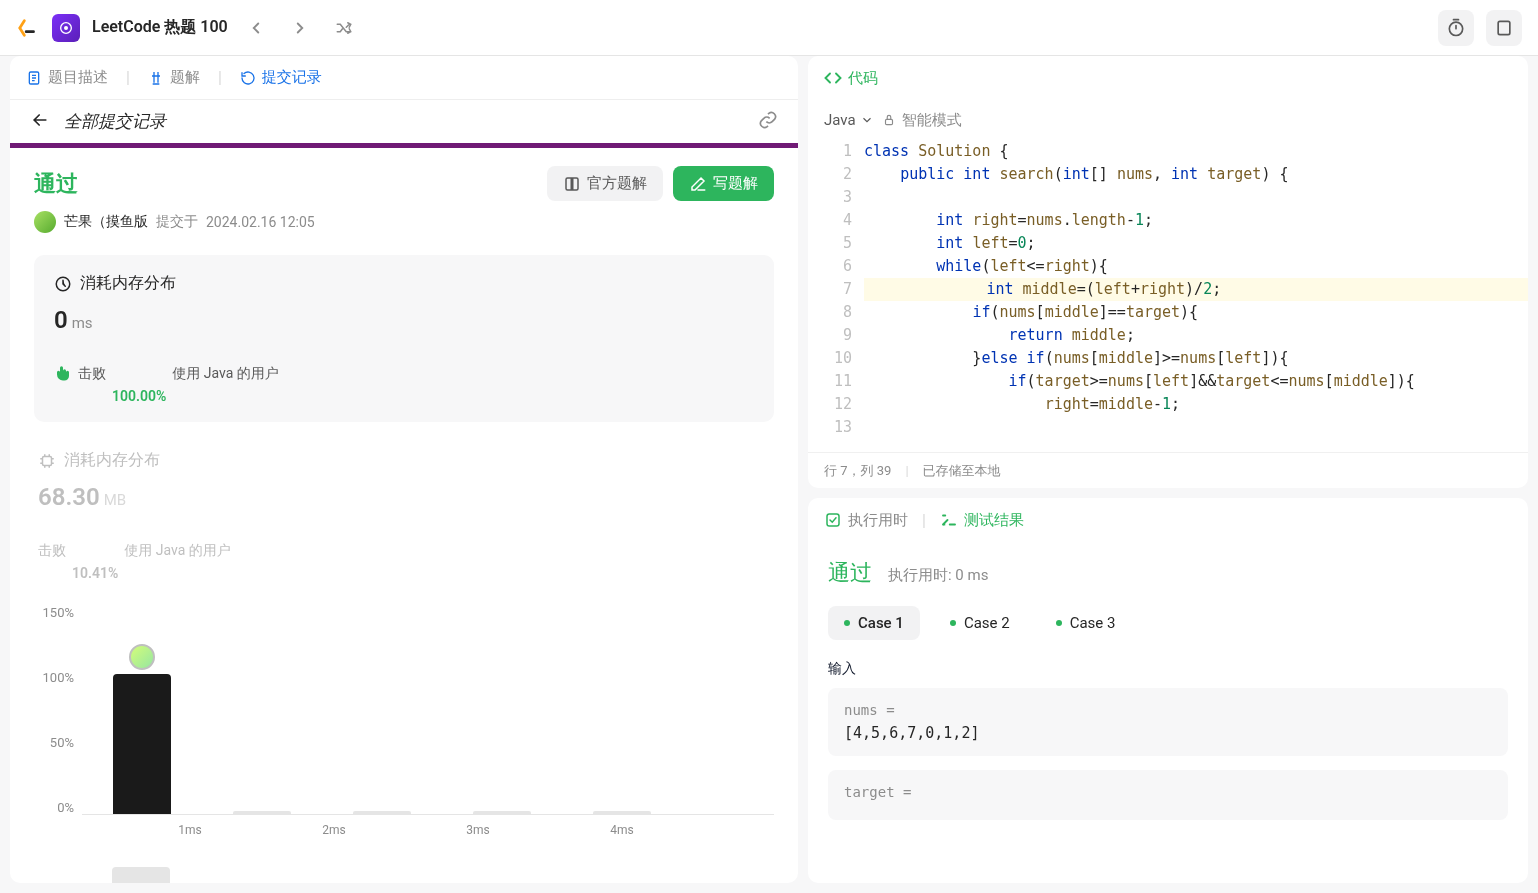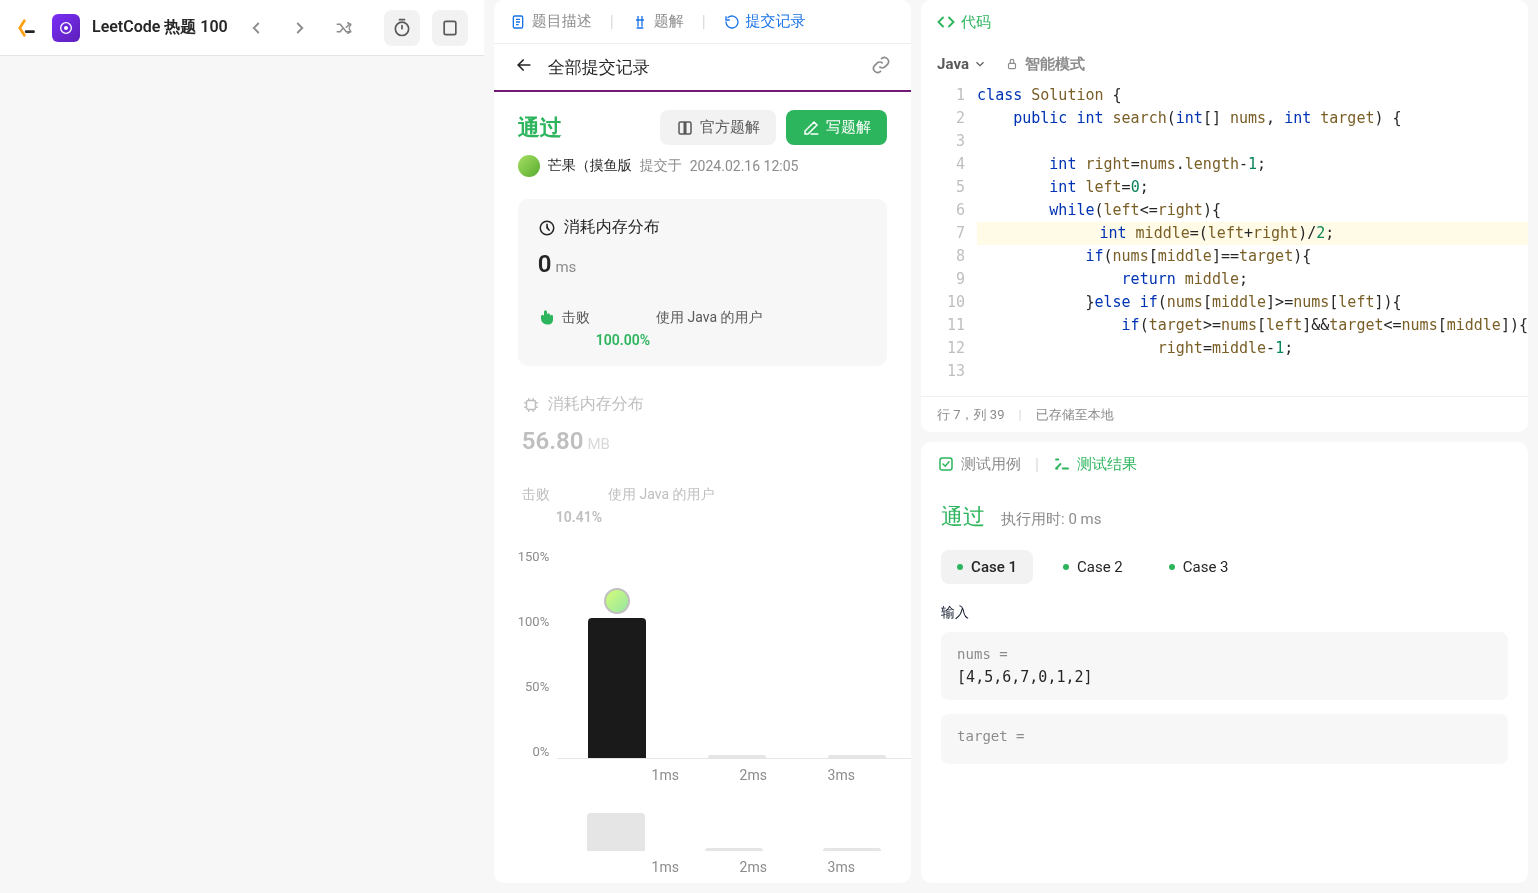--- a/index.html
+++ b/index.html
@@ -1,17 +1,17 @@
 <!DOCTYPE html>
 <html><head>
 <meta charset="utf-8">
 <style>
 * { margin: 0; padding: 0; box-sizing: border-box; }
 body { font-family: -apple-system, BlinkMacSystemFont, "Segoe UI", Roboto, sans-serif; background: #f7f7f8; color: #262626; overflow: hidden; }
-.app { display: flex; height: 893px; width: 1538px; }
+.app { display: flex; flex-direction: column; height: 893px; width: 1538px; }
 
 
 .topbar { display: flex; align-items: center; height: 56px; padding: 0 16px; background: #fff; border-bottom: 1px solid #e5e5e5; gap: 12px; }
 .logo-lc { width: 24px; height: 24px; display: flex; align-items: center; justify-content: center; }
 .logo-list { width: 28px; height: 28px; border-radius: 6px; background: linear-gradient(135deg,#7b2ff7,#5b1fb8); display: flex; align-items: center; justify-content: center; }
 .list-title { font-size: 16px; font-weight: 600; color: #262626; }
 .nav-btn { width: 32px; height: 32px; border-radius: 6px; display: flex; align-items: center; justify-content: center; color: #8c8c8c; cursor: pointer; }
 .topbar-spacer { flex: 1; }
 .top-icon-btn { width: 36px; height: 36px; border-radius: 8px; background: #f2f2f3; display: flex; align-items: center; justify-content: center; color: #595959; cursor: pointer; }
 
@@ -21,21 +21,21 @@
 .left-panel { width: 788px; }
 .right-panel { flex: 1; display: flex; flex-direction: column; gap: 10px; }
 
 
 .tabs { display: flex; align-items: center; height: 44px; padding: 0 16px; gap: 18px; border-bottom: 1px solid #eee; }
 .tab { display: flex; align-items: center; gap: 6px; font-size: 15px; color: #8c8c8c; cursor: pointer; }
 .tab.active { color: #1a73e8; }
 .tab-sep { color: #d9d9d9; }
 
 
-.subheader { display: flex; align-items: center; height: 48px; padding: 0 20px; border-bottom: 2px solid #701a75; }
+.subheader { display: flex; align-items: center; height: 48px; padding: 0 20px; border-bottom: 5px solid #701a75; font-style: italic; }
 .back-arrow { margin-right: 14px; cursor: pointer; }
 .subheader-title { font-size: 17px; font-weight: 500; }
 .subheader-spacer { flex: 1; }
 .link-icon { color: #8c8c8c; cursor: pointer; }
 
 
 .content { flex: 1; overflow-y: auto; padding: 18px 24px; position: relative; }
 .content::-webkit-scrollbar { width: 12px; }
 .content::-webkit-scrollbar-thumb { background: #bfbfbf; border-radius: 6px; }
 .status-row { display: flex; align-items: center; justify-content: space-between; }
@@ -65,33 +65,33 @@
 
 .chart { margin-top: 24px; }
 .chart-area { display: flex; }
 .y-axis { display: flex; flex-direction: column; justify-content: space-between; height: 210px; font-size: 13px; color: #8c8c8c; width: 48px; text-align: right; padding-right: 8px; }
 .bars-wrap { flex: 1; position: relative; }
 .bars { display: flex; align-items: flex-end; height: 210px; gap: 60px; padding-left: 30px; border-bottom: 1px solid #e5e5e5; }
 .bar-col { width: 60px; display: flex; flex-direction: column; align-items: center; position: relative; }
 .bar { width: 58px; background: #1a1a1a; border-radius: 4px 4px 0 0; }
 .bar-empty { width: 58px; height: 3px; background: #e5e5e5; border-radius: 2px 2px 0 0; }
 .marker { position: absolute; top: -30px; width: 26px; height: 26px; border-radius: 50%; border: 2px solid #bfbfbf; background: linear-gradient(135deg,#d4fc79,#96e6a1); }
-.x-labels { display: flex; gap: 28px; padding-left: 78px; margin-top: 8px; font-size: 14px; color: #8c8c8c; }
+.x-labels { display: flex; gap: 84px; padding-left: 78px; margin-top: 8px; font-size: 12px; color: #8c8c8c; }
 .x-labels span { width: 60px; text-align: center; }
 
 
 .chart2-row { display: flex; gap: 60px; padding-left: 78px; margin-top: 30px; align-items: flex-end; }
 .chart2-bar { width: 58px; height: 38px; background: #e5e5e5; border-radius: 4px 4px 0 0; }
 .chart2-bar.small { height: 3px; }
 
 
 .code-panel { flex: 0 0 auto; height: 432px; }
 .code-tabs { display: flex; align-items: center; height: 44px; padding: 0 16px; gap: 10px; }
 .code-tab { display: flex; align-items: center; gap: 6px; font-size: 15px; color: #2db55d; }
-.lang-row { display: flex; height: 40px; padding: 0 16px; gap: 18px; font-size: 15px; color: #8c8c8c; font-weight: bold; }
+.lang-row { display: flex; height: 40px; padding: 0 16px; gap: 8px; font-size: 15px; color: #8c8c8c; }
 .lang-sel { display: flex; align-items: center; gap: 4px; color: #595959; cursor: pointer; }
 .smart-mode { display: flex; align-items: center; gap: 6px; }
 
 .editor { flex: 1; display: flex; font-family: "SFMono-Regular", Consolas, monospace; font-size: 15px; line-height: 23px; overflow: hidden; }
 .gutter { width: 56px; text-align: right; padding-right: 12px; color: #bfbfbf; user-select: none; }
 .code-lines { flex: 1; white-space: pre; color: #262626; }
 .code-lines .kw { color: #0033b3; }
 .code-lines .nm { color: #795e26; }
 .code-lines .num { color: #098658; }
 .hl-line { background: #fffbe6; display: block; padding-left: 14px; }
@@ -260,21 +260,21 @@
 
         <div class="mem-block">
           <div class="card-header dim">
             <svg width="18" height="18" viewBox="0 0 24 24">
                 <rect x="6" y="6" width="12" height="12" rx="2" stroke="#bfbfbf" stroke-width="2" fill="none"></rect>
                 <path d="M9 3v3M15 3v3M9 18v3M15 18v3M3 9h3M3 15h3M18 9h3M18 15h3" stroke="#bfbfbf" stroke-width="2"></path>
               </svg>
             <span>消耗内存分布</span>
           </div>
           <div class="big-val" style="color:#bfbfbf">
-            <span>56.80</span><span class="unit" style="color:#d9d9d9">MB</span>
+            <span>68.30</span><span class="unit" style="color:#d9d9d9">MB</span>
           </div>
           <div class="beat-row dim">
             <span>击败</span>
             <span class="beat-pct">10.41%</span>
             <span>使用 Java 的用户</span>
           </div>
         </div>
 
         <div class="chart">
           <div class="chart-area">
@@ -376,21 +376,21 @@
         </div>
       </div>
 
       <div class="panel test-panel">
         <div class="test-tabs">
           <div class="ttab">
             <svg width="18" height="18" viewBox="0 0 24 24">
                 <rect x="4" y="4" width="16" height="16" rx="3" stroke="#2db55d" stroke-width="2" fill="none"></rect>
                 <path d="M8 12l3 3 5-6" stroke="#2db55d" stroke-width="2" fill="none" stroke-linecap="round"></path>
               </svg>
-            <span>测试用例</span>
+            <span>执行用时</span>
           </div>
           <span class="tab-sep" style="color:#d9d9d9">|</span>
           <div class="ttab active">
             <svg width="18" height="18" viewBox="0 0 24 24">
                 <path d="M4 18l6-6M4 6h3M13 18h7" stroke="#2db55d" stroke-width="2.5" fill="none" stroke-linecap="round"></path>
                 <path d="M4 18h3" stroke="#2db55d" stroke-width="2.5"></path>
               </svg>
             <span>测试结果</span>
           </div>
         </div>

